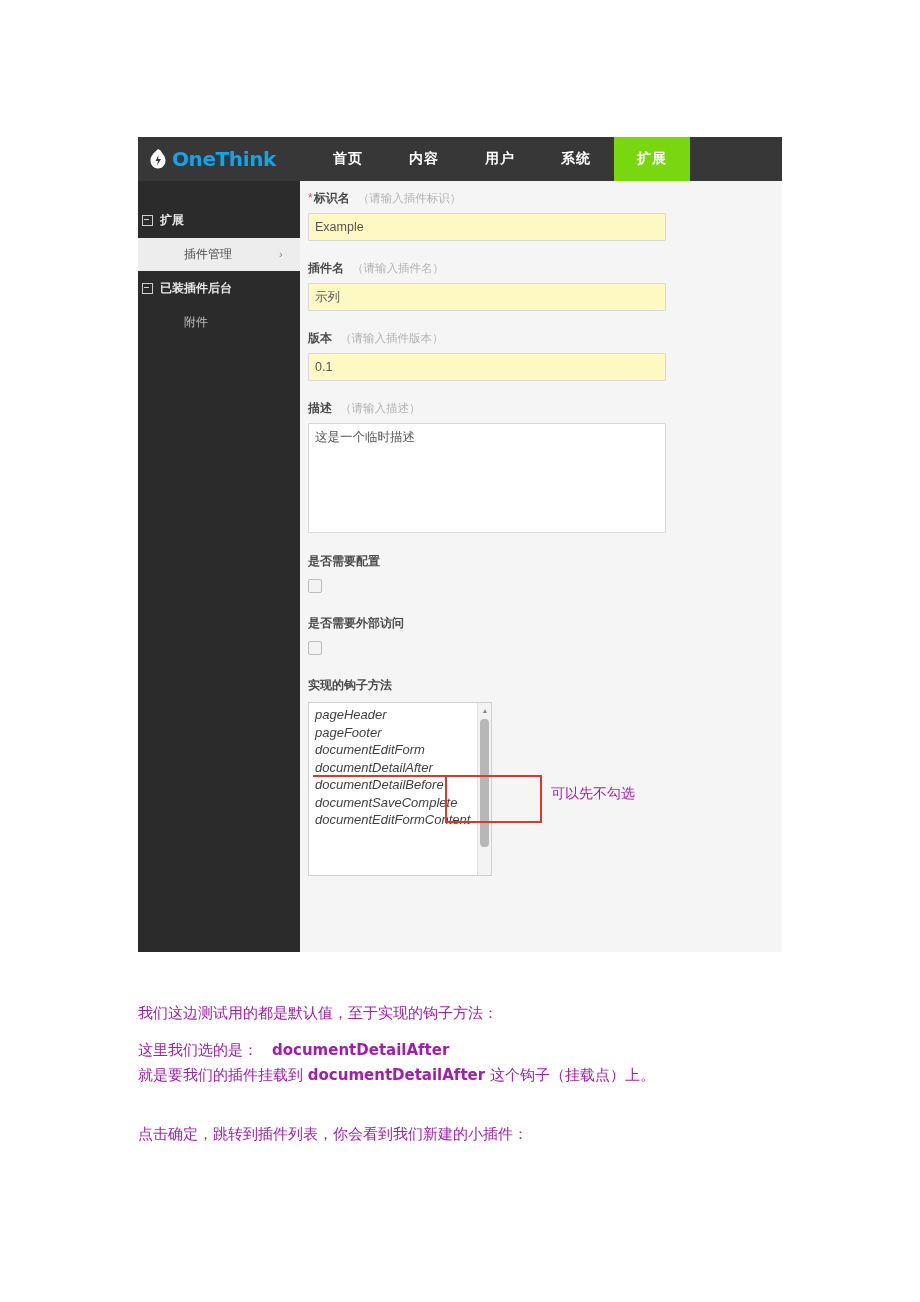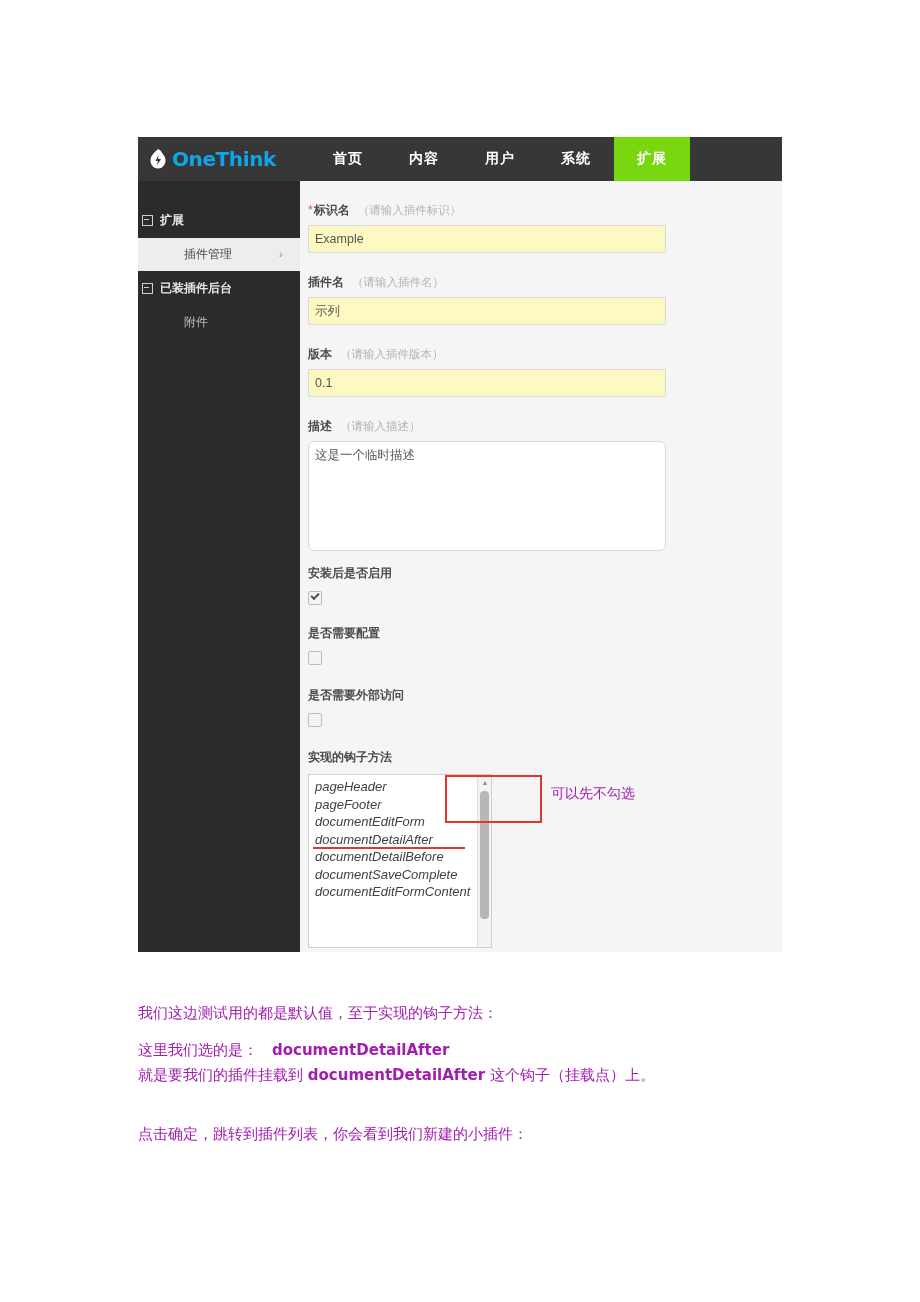--- a/index.html
+++ b/index.html
@@ -137,21 +137,21 @@
     height: 771px;
     background: #f5f5f5;
   }
   .form {
     position: absolute;
     left: 8px;
     top: 0;
     width: 360px;
   }
   .fld {
-    margin: 12px 0 10px 0;
+    margin: 0 0 10px 0;
   }
   .lbl {
     font-size: 12px;
     color: #4a4a4a;
     font-weight: bold;
     padding: 9px 0 6px 0;
     display: block;
   }
   .lbl .req {
     color: #d9534f;
@@ -181,21 +181,21 @@
     display: block;
     width: 344px;
     height: 98px;
     padding: 5px 6px;
     border: 1px solid #d8d8d8;
     background: #ffffff;
     font-size: 12.5px;
     color: #555;
     font-family: "Liberation Sans", sans-serif;
     resize: none;
-    border-radius: 6px;
+    border-radius: 1px;
     line-height: 16px;
   }
   .cbx {
     width: 12px; height: 12px;
     border: 1px solid #bdbdbd;
     background: #f3f3f3;
     display: inline-block;
     position: relative;
     border-radius: 2px;
     margin-top: 4px;
@@ -392,24 +392,20 @@
       </div>
 
 
       <div class="fld">
         <label class="lbl">
           <span>描述</span><span class="hint">（请输入描述）</span>
         </label>
         <textarea class="ta" style="">这是一个临时描述</textarea>
       </div>
 
-      <div class="fld" style="margin-top:14px">
-        <span class="cbx-lbl">安装后是否启用</span>
-        <span class="cbx checked"></span>
-      </div>
 
       <div class="fld" style="margin-top:20px">
         <span class="cbx-lbl">是否需要配置</span>
         <span class="cbx"></span>
       </div>
 
       <div class="fld" style="margin-top:22px">
         <span class="cbx-lbl">是否需要外部访问</span>
         <span class="cbx"></span>
       </div>

